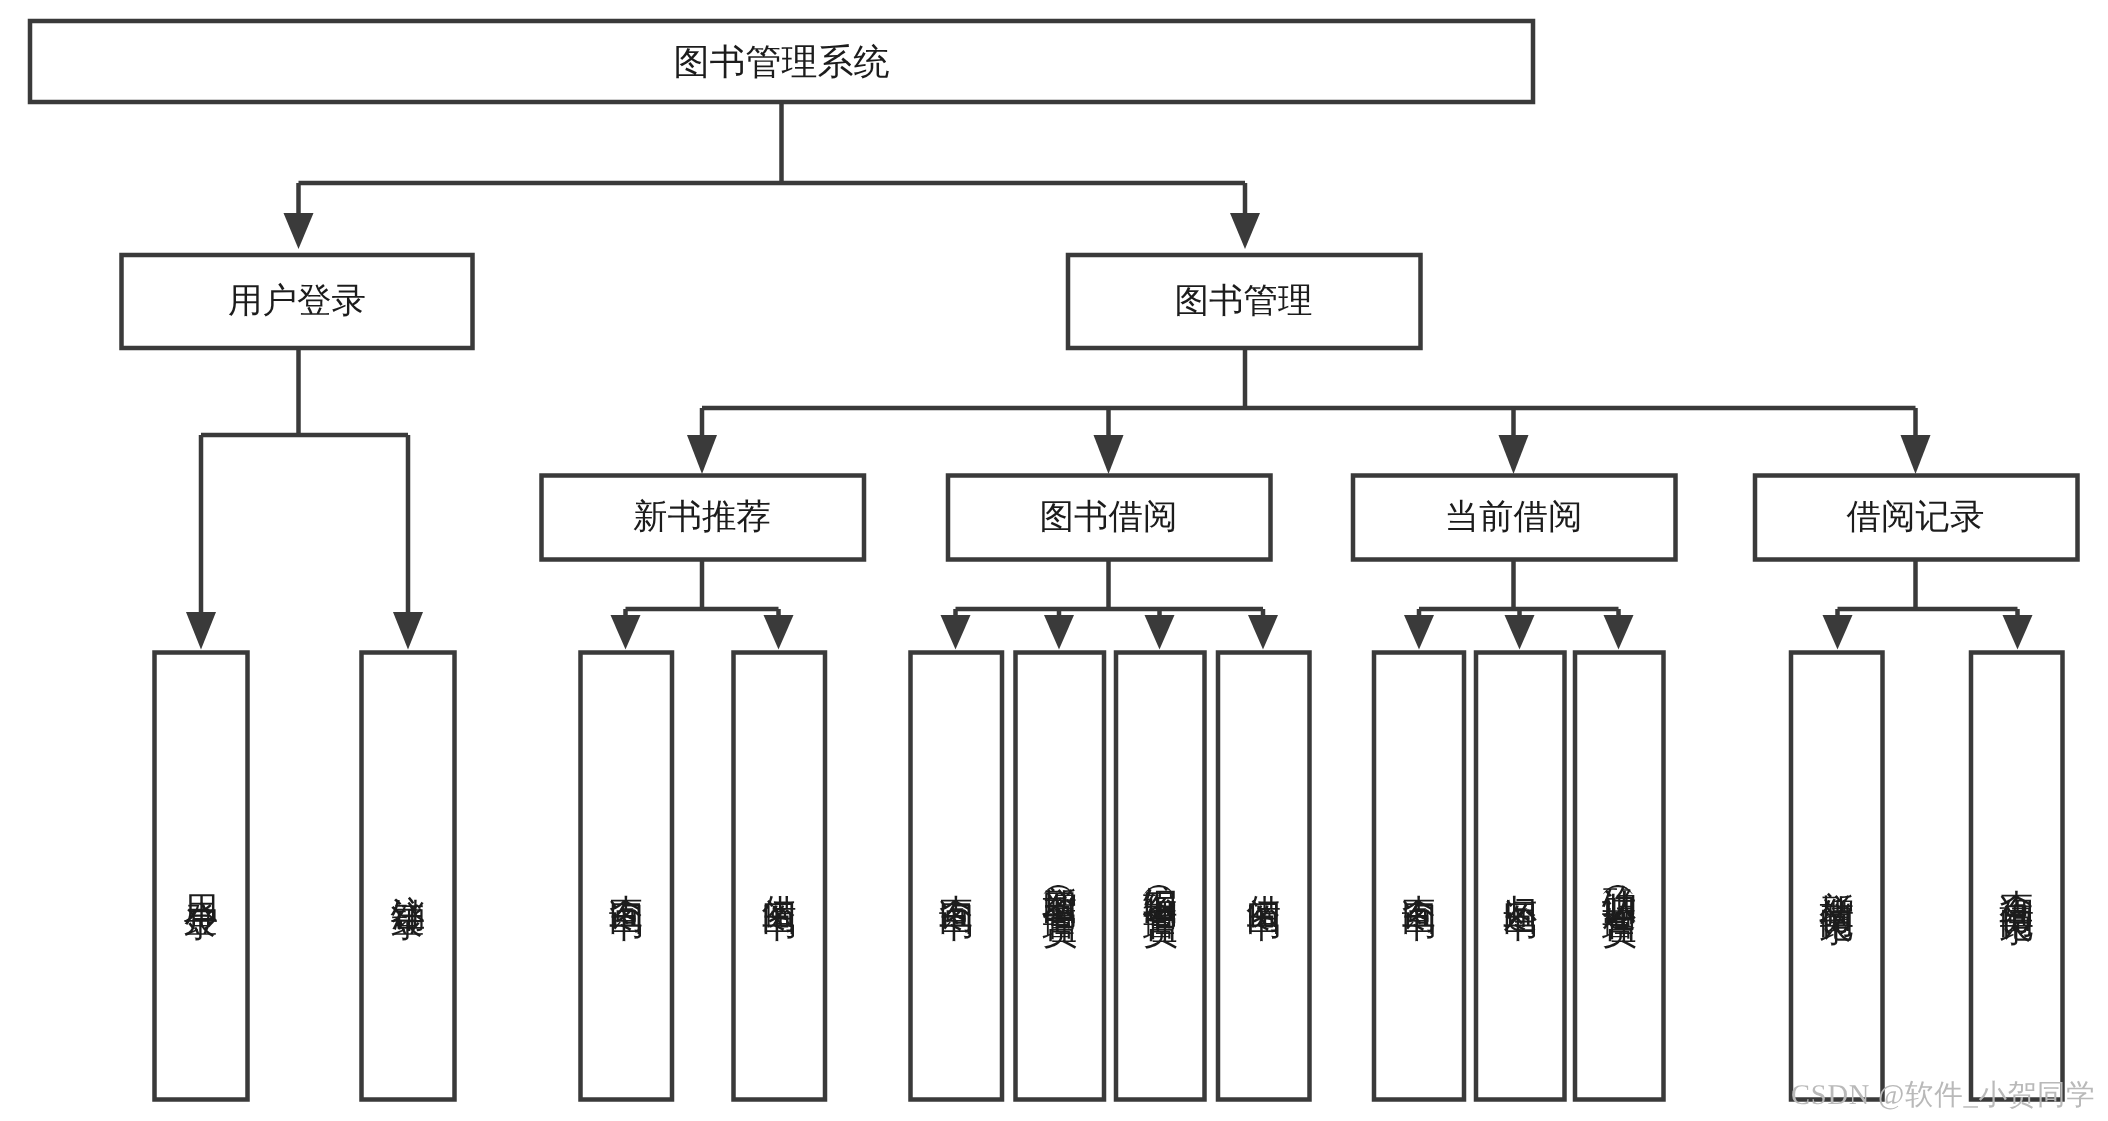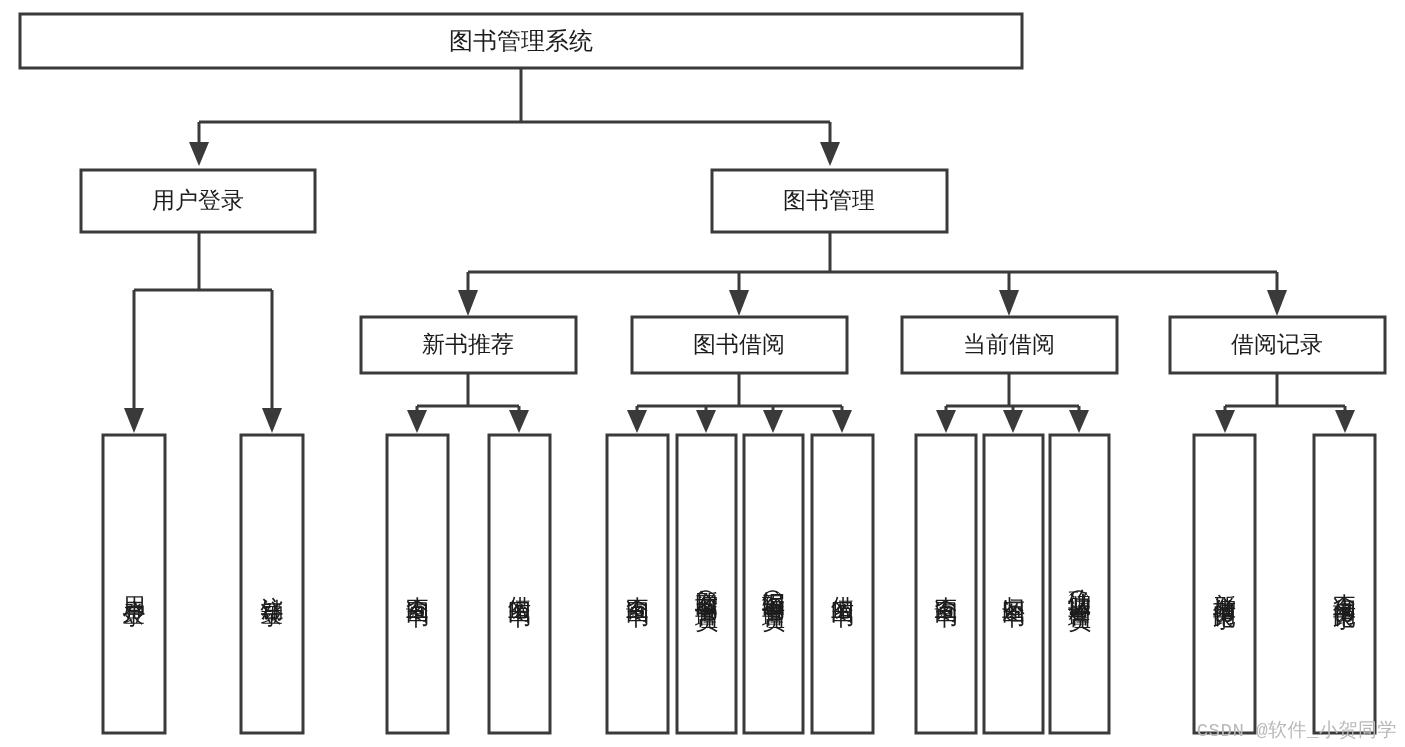--- a/index.html
+++ b/index.html
@@ -65,21 +65,21 @@
     align-items: center;
     justify-content: center;
     text-align: center;
     white-space: nowrap;
     pointer-events: none;
   }
   .watermark {
     position: absolute;
     right: 8px;
     bottom: 4px;
-    font-family: Liberation Mono, monospace;
+    font-family: Liberation Serif, serif;
     font-size: 19px;
     color: #b9b9b9;
     white-space: nowrap;
     letter-spacing: 0.5px;
   }
 </style>
 </head>
 <body>
 
 <div id="page">

